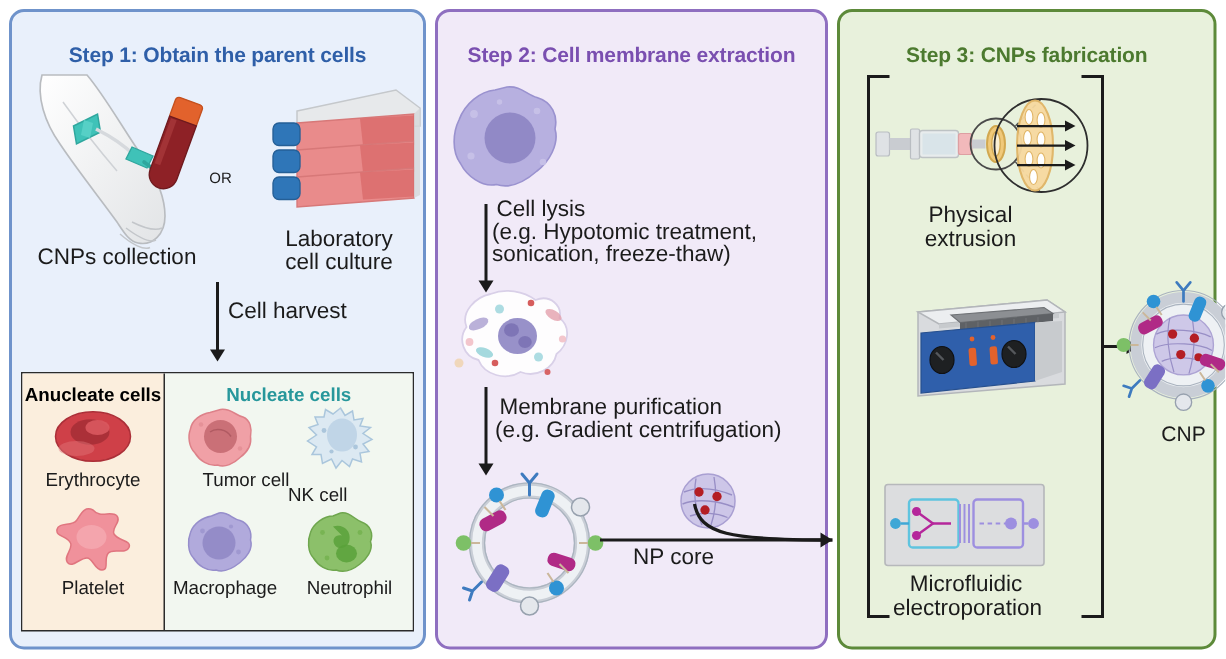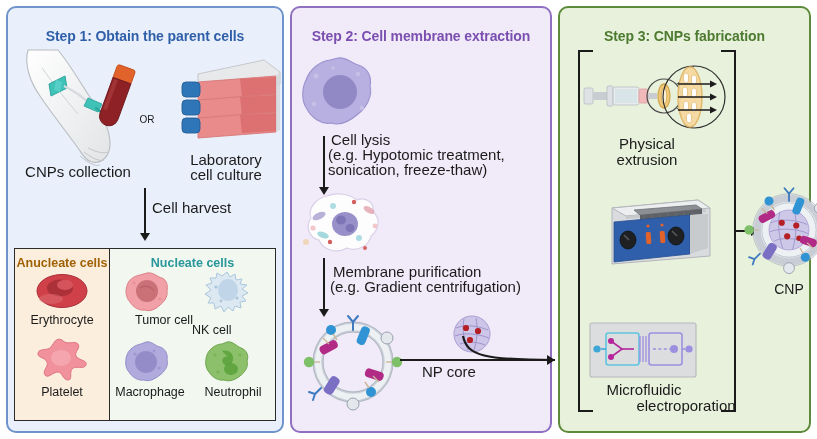--- a/index.html
+++ b/index.html
@@ -54,21 +54,21 @@
   }
 
   
   #cell-box{
     position:absolute;left:14px;top:248px;width:262px;height:173px;
     border:1.6px solid #2b2b2b;box-sizing:border-box;display:flex;
   }
   #anucleate-col{width:94px;background:#fbeedd;border-right:1.6px solid #2b2b2b;position:relative;}
   #nucleate-col{flex:1;background:#f2f7f0;position:relative;}
   .col-head{position:absolute;left:0;right:0;top:7px;text-align:center;font-size:12.5px;font-weight:bold;}
-  #head-anucleate{color:#a16207;}
+  #head-anucleate{color:#000000;}
   #head-nucleate{color:#27979b;}
   .cell-name{font-size:12.5px;color:#1b1b1b;white-space:nowrap;}
 
   
   .bracket{position:absolute;border:2px solid #1b1b1b;}
   #bracket-left{left:578px;top:50px;width:13px;height:358px;border-right:none;}
   #bracket-right{left:721px;top:50px;width:13px;height:358px;border-left:none;}
 
   svg{display:block;overflow:visible;}
   .cell-svg{position:absolute;}
@@ -397,21 +397,21 @@
 
     <g stroke="#9d8fe0" stroke-width="1.3">
       <path d="M51 14 L51 40"></path>
         <path d="M54 14 L54 40"></path>
         <path d="M57 14 L57 40"></path>
     </g>
     <path d="M64 27 L85 27" stroke="#9d8fe0" stroke-width="1.4" stroke-dasharray="3,2.4"></path>
     <circle cx="85" cy="27" r="4" fill="#9d8fe0"></circle>
   </svg>
   <div class="lbl" style="left:586px;top:382px;width:116px;">Microfluidic</div>
-  <div class="lbl" style="left:580px;top:398px;width:130px;padding-left:41px;">electroporation</div>
+  <div class="lbl" style="left:580px;top:398px;width:130px;">electroporation</div>
 
   <div class="arrow-h" style="left:734px;top:230px;width:18px;"></div>
 
   <svg class="cell-svg" style="left:740px;top:182px;" width="98" height="96" viewBox="0 0 108 100">
     <circle cx="54" cy="50" r="34" fill="#eef1f4" stroke="#c2c8d0" stroke-width="1"></circle>
     <circle cx="54" cy="50" r="35" fill="none" stroke="#c9ced6" stroke-width="8"></circle>
     <circle cx="54" cy="50" r="40" fill="none" stroke="#aab3bf" stroke-width="0.8"></circle>
     <circle cx="54" cy="50" r="30" fill="none" stroke="#aab3bf" stroke-width="0.8"></circle>
 
     <circle cx="54" cy="50" r="22" fill="#cdc6e8" stroke="#a99fd2" stroke-width="1" opacity="0.95"></circle>

